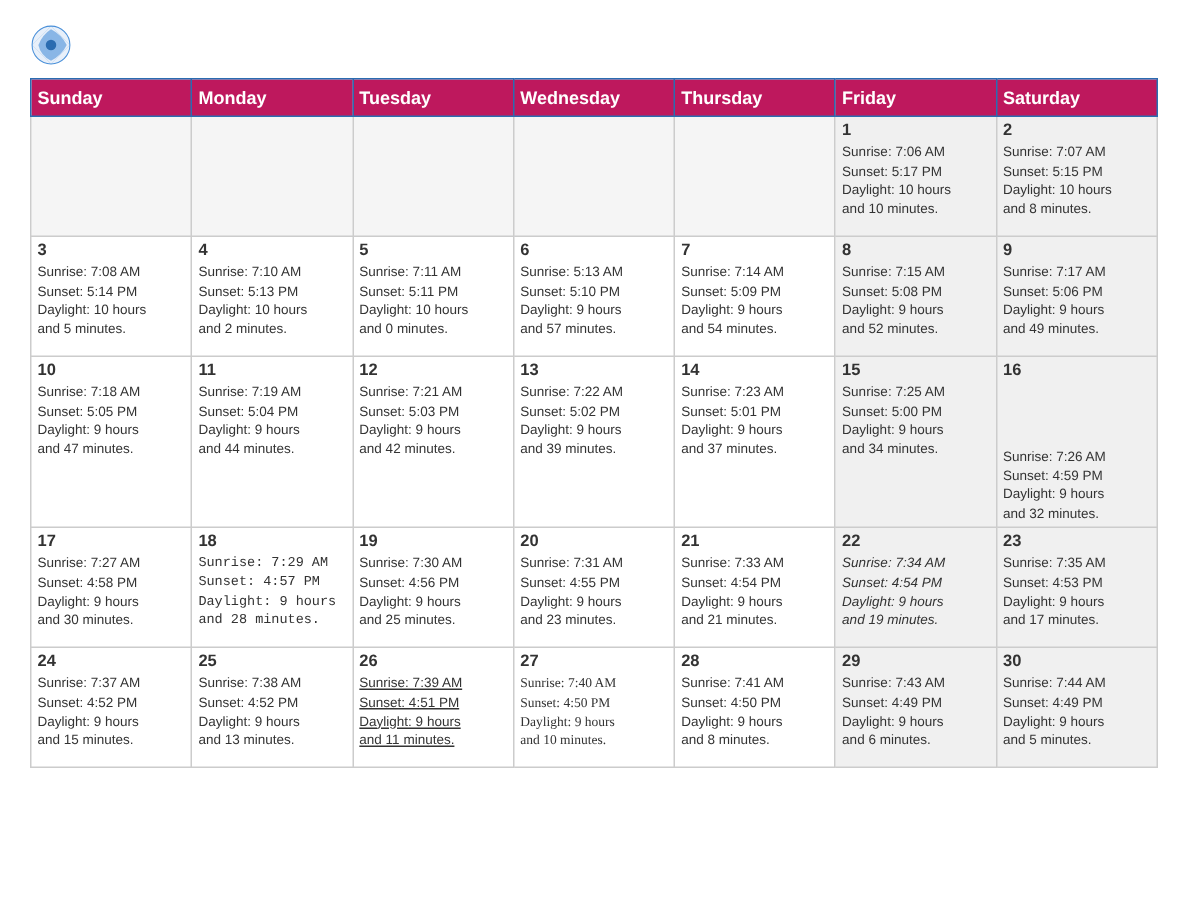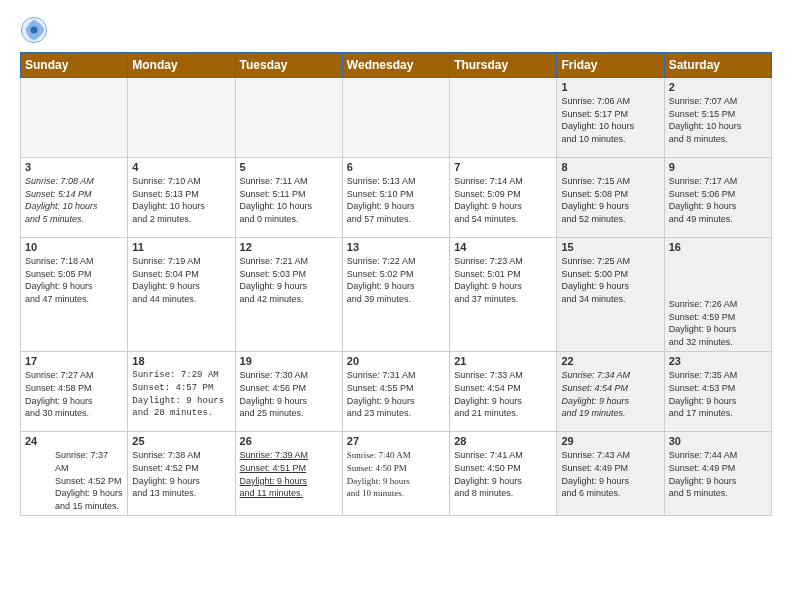--- a/index.html
+++ b/index.html
@@ -37,21 +37,21 @@
     .location {
       font-size: 15px;
       color: #555;
     }
     table {
       width: 100%;
       border-collapse: collapse;
       table-layout: fixed;
     }
     th {
-      background: #a16207;
+      background: #be185d;
       color: #fff;
       font-size: 12px;
       font-weight: bold;
       padding: 5px 4px;
       text-align: left;
       border: 1px solid #2a6cb1;
     }
     td {
       border: 1px solid #ccc;
       vertical-align: top;
@@ -130,21 +130,21 @@
           <span class="day-num">2</span>
           <div class="day-info" style="white-space: pre-line;">Sunrise: 7:07 AM
 Sunset: 5:15 PM
 Daylight: 10 hours
 and 8 minutes.</div>
         </td>
       </tr>
       <tr>
         <td>
           <span class="day-num">3</span>
-          <div class="day-info" style="white-space: pre-line; font-style: italic;">Sunrise: 7:08 AM
+          <div class="day-info" style="white-space: pre-line;">Sunrise: 7:08 AM
 Sunset: 5:14 PM
 Daylight: 10 hours
 and 5 minutes.</div>
         </td>
         <td>
           <span class="day-num">4</span>
           <div class="day-info" style="white-space: pre-line;">Sunrise: 7:10 AM
 Sunset: 5:13 PM
 Daylight: 10 hours
 and 2 minutes.</div>
@@ -283,21 +283,21 @@
           <span class="day-num">23</span>
           <div class="day-info" style="white-space: pre-line;">Sunrise: 7:35 AM
 Sunset: 4:53 PM
 Daylight: 9 hours
 and 17 minutes.</div>
         </td>
       </tr>
       <tr>
         <td>
           <span class="day-num">24</span>
-          <div class="day-info" style="white-space: pre-line; margin-left: 30px;">Sunrise: 7:37 AM
+          <div class="day-info" style="white-space: pre-line;">Sunrise: 7:37 AM
 Sunset: 4:52 PM
 Daylight: 9 hours
 and 15 minutes.</div>
         </td>
         <td>
           <span class="day-num">25</span>
           <div class="day-info" style="white-space: pre-line;">Sunrise: 7:38 AM
 Sunset: 4:52 PM
 Daylight: 9 hours
 and 13 minutes.</div>

